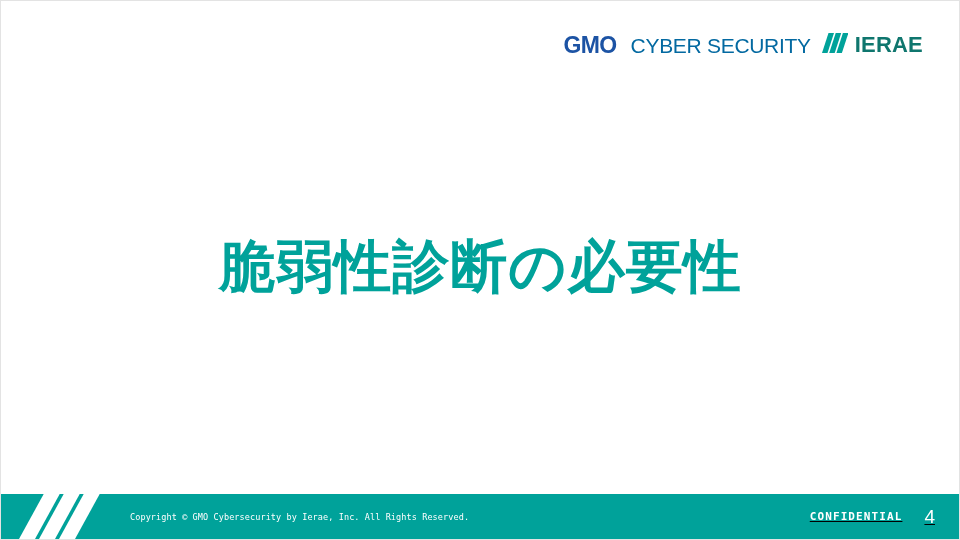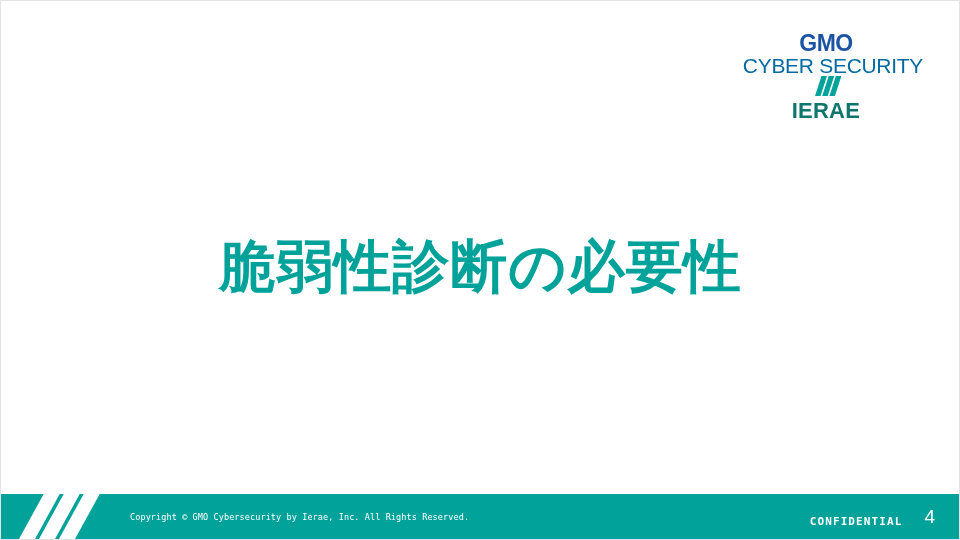--- a/index.html
+++ b/index.html
@@ -25,21 +25,20 @@
   }
 
   
   .logo-bar {
     position: absolute;
     top: 31px;
     right: 36px;
     display: flex;
     align-items: center;
     height: 26px;
-    flex-direction: column;
   }
   .logo-gmo {
     font-family: "Liberation Sans", "DejaVu Sans", sans-serif;
     font-size: 23px;
     font-weight: 700;
     letter-spacing: -0.6px;
     color: #1C53A4;
     line-height: 1;
   }
   .logo-cyber {
@@ -113,21 +112,22 @@
     color: #ffffff;
     white-space: nowrap;
     padding-left: 12px;
   }
   .footer-right {
     position: absolute;
     right: 26px;
     top: 50%;
     transform: translateY(-50%);
     display: flex;
-    align-items: flex-end;
+    align-items: center;
+    text-decoration: underline;
   }
   .footer-confidential {
     font-family: "DejaVu Sans Mono", "Liberation Mono", monospace;
     font-size: 11px;
     font-weight: 700;
     letter-spacing: 1.1px;
     color: #ffffff;
   }
   .footer-pagenum {
     font-family: "Liberation Sans", "DejaVu Sans", sans-serif;

